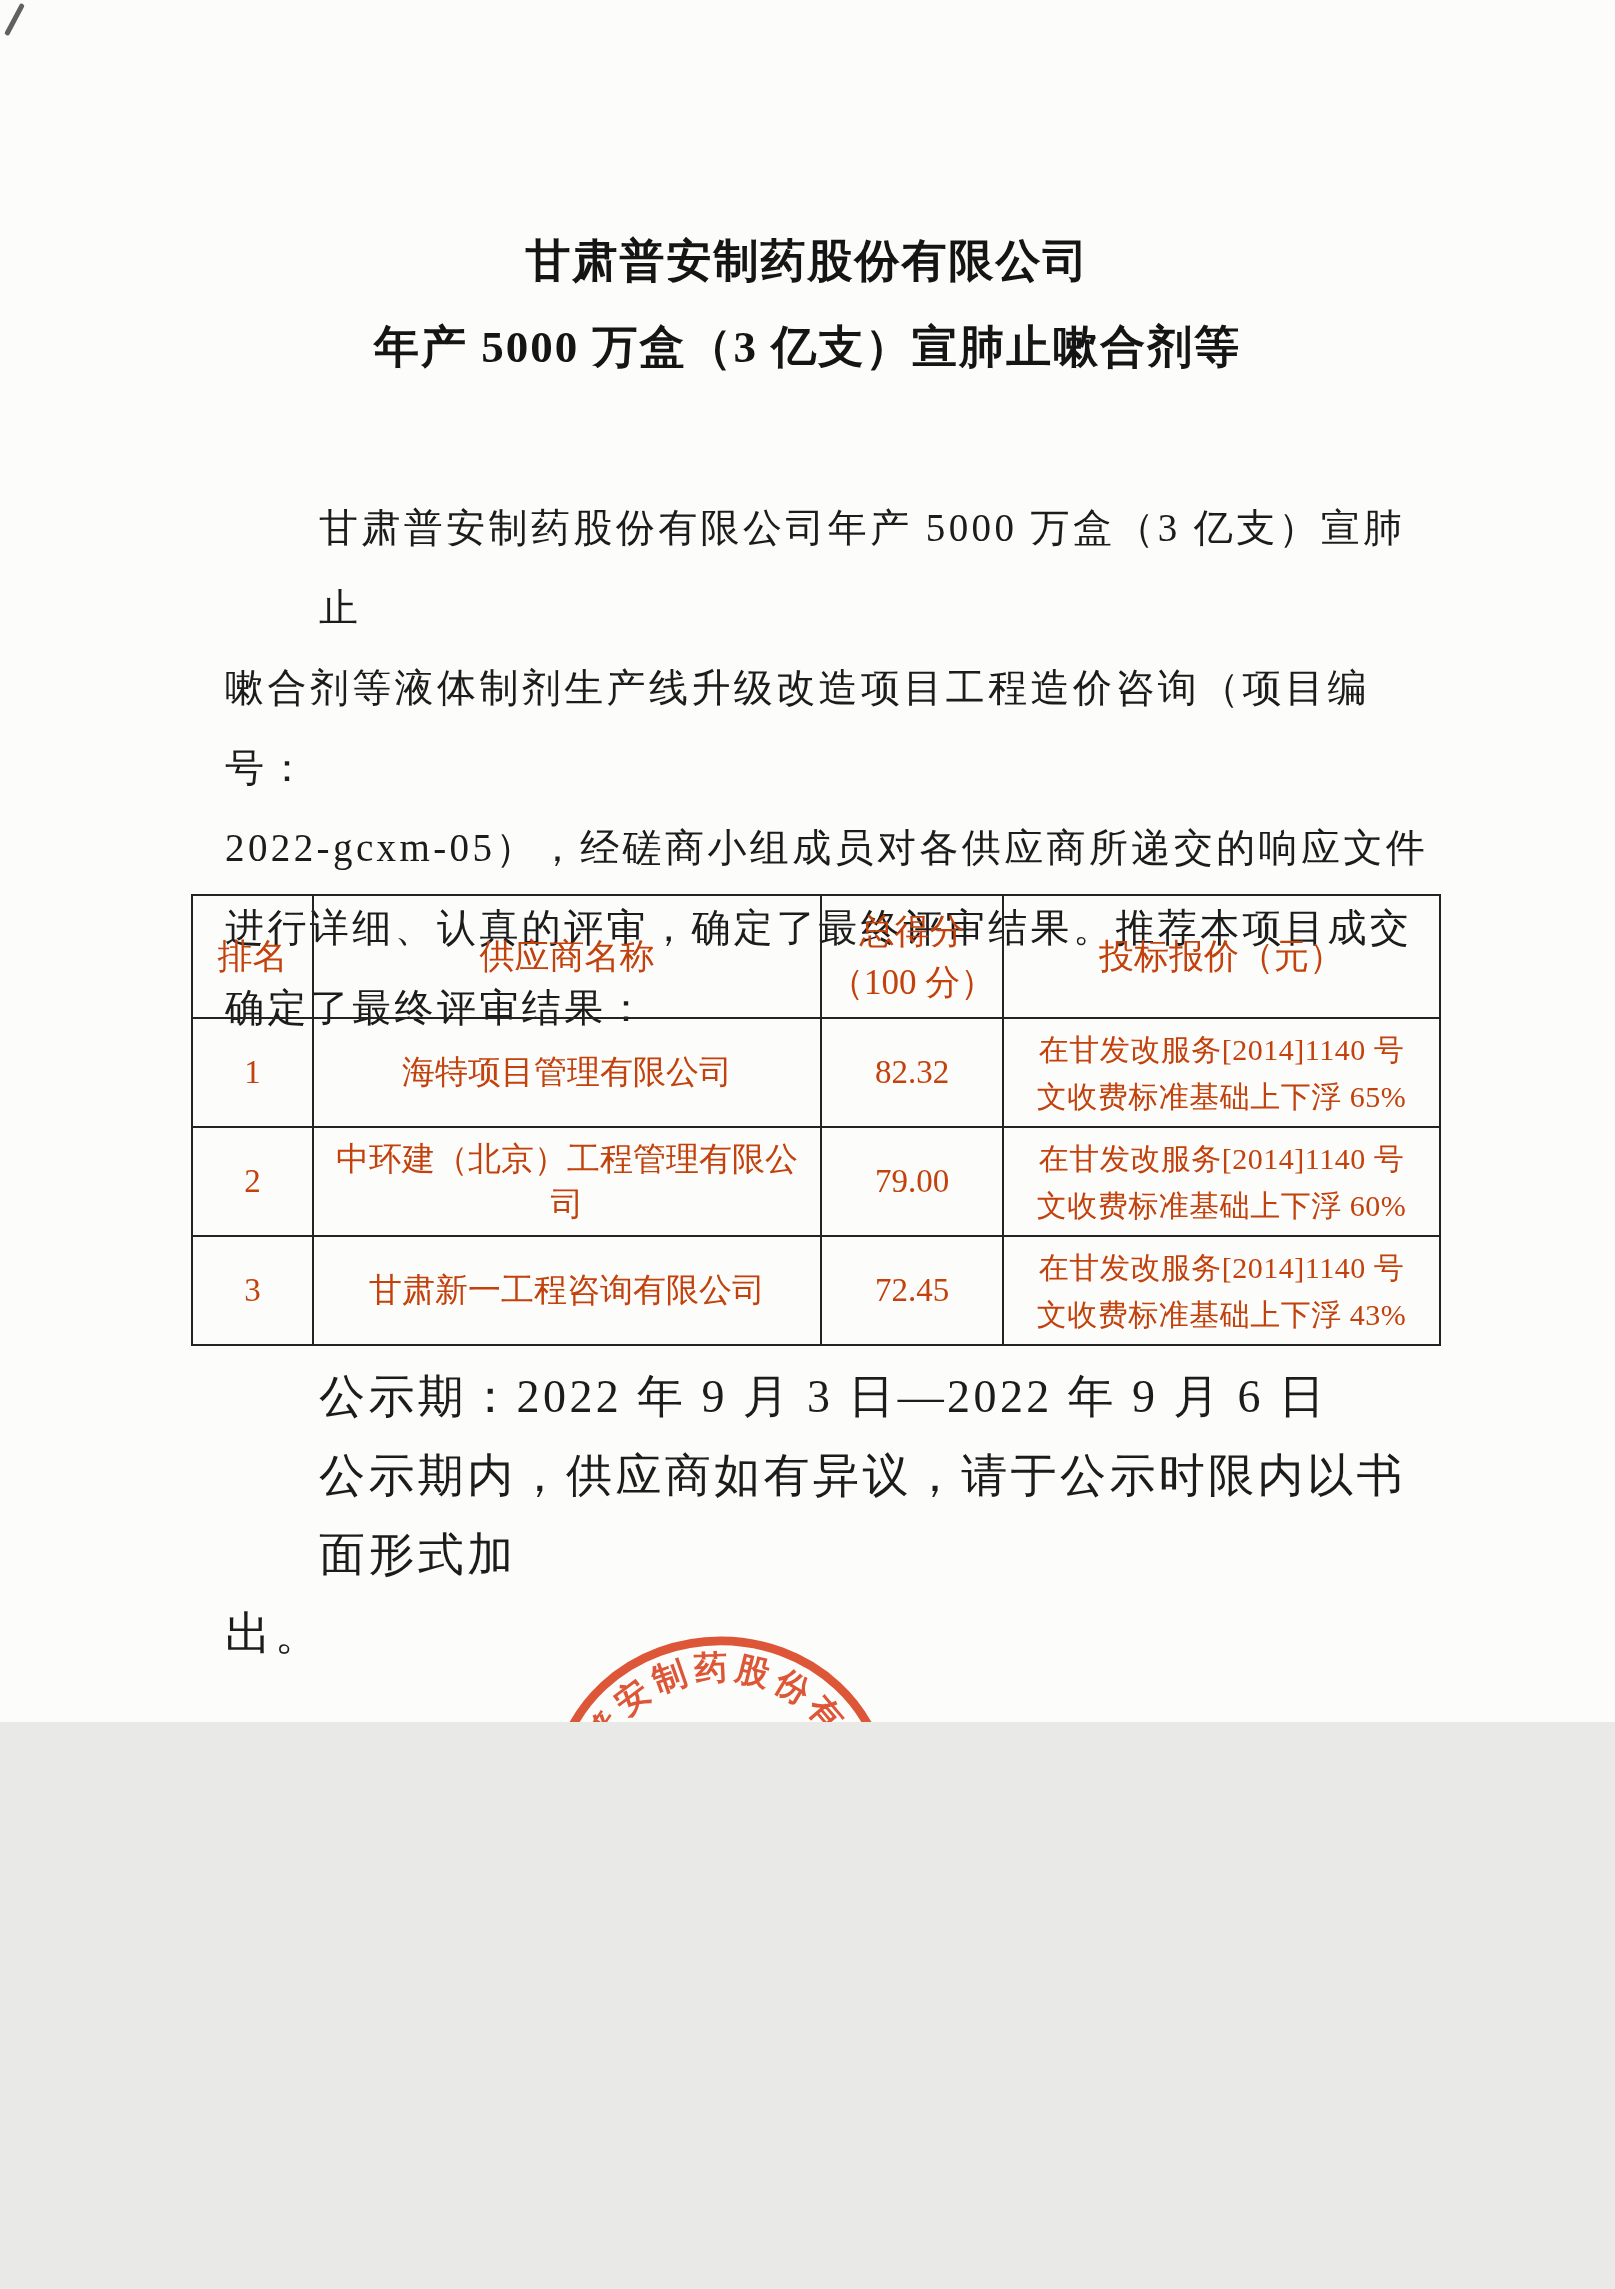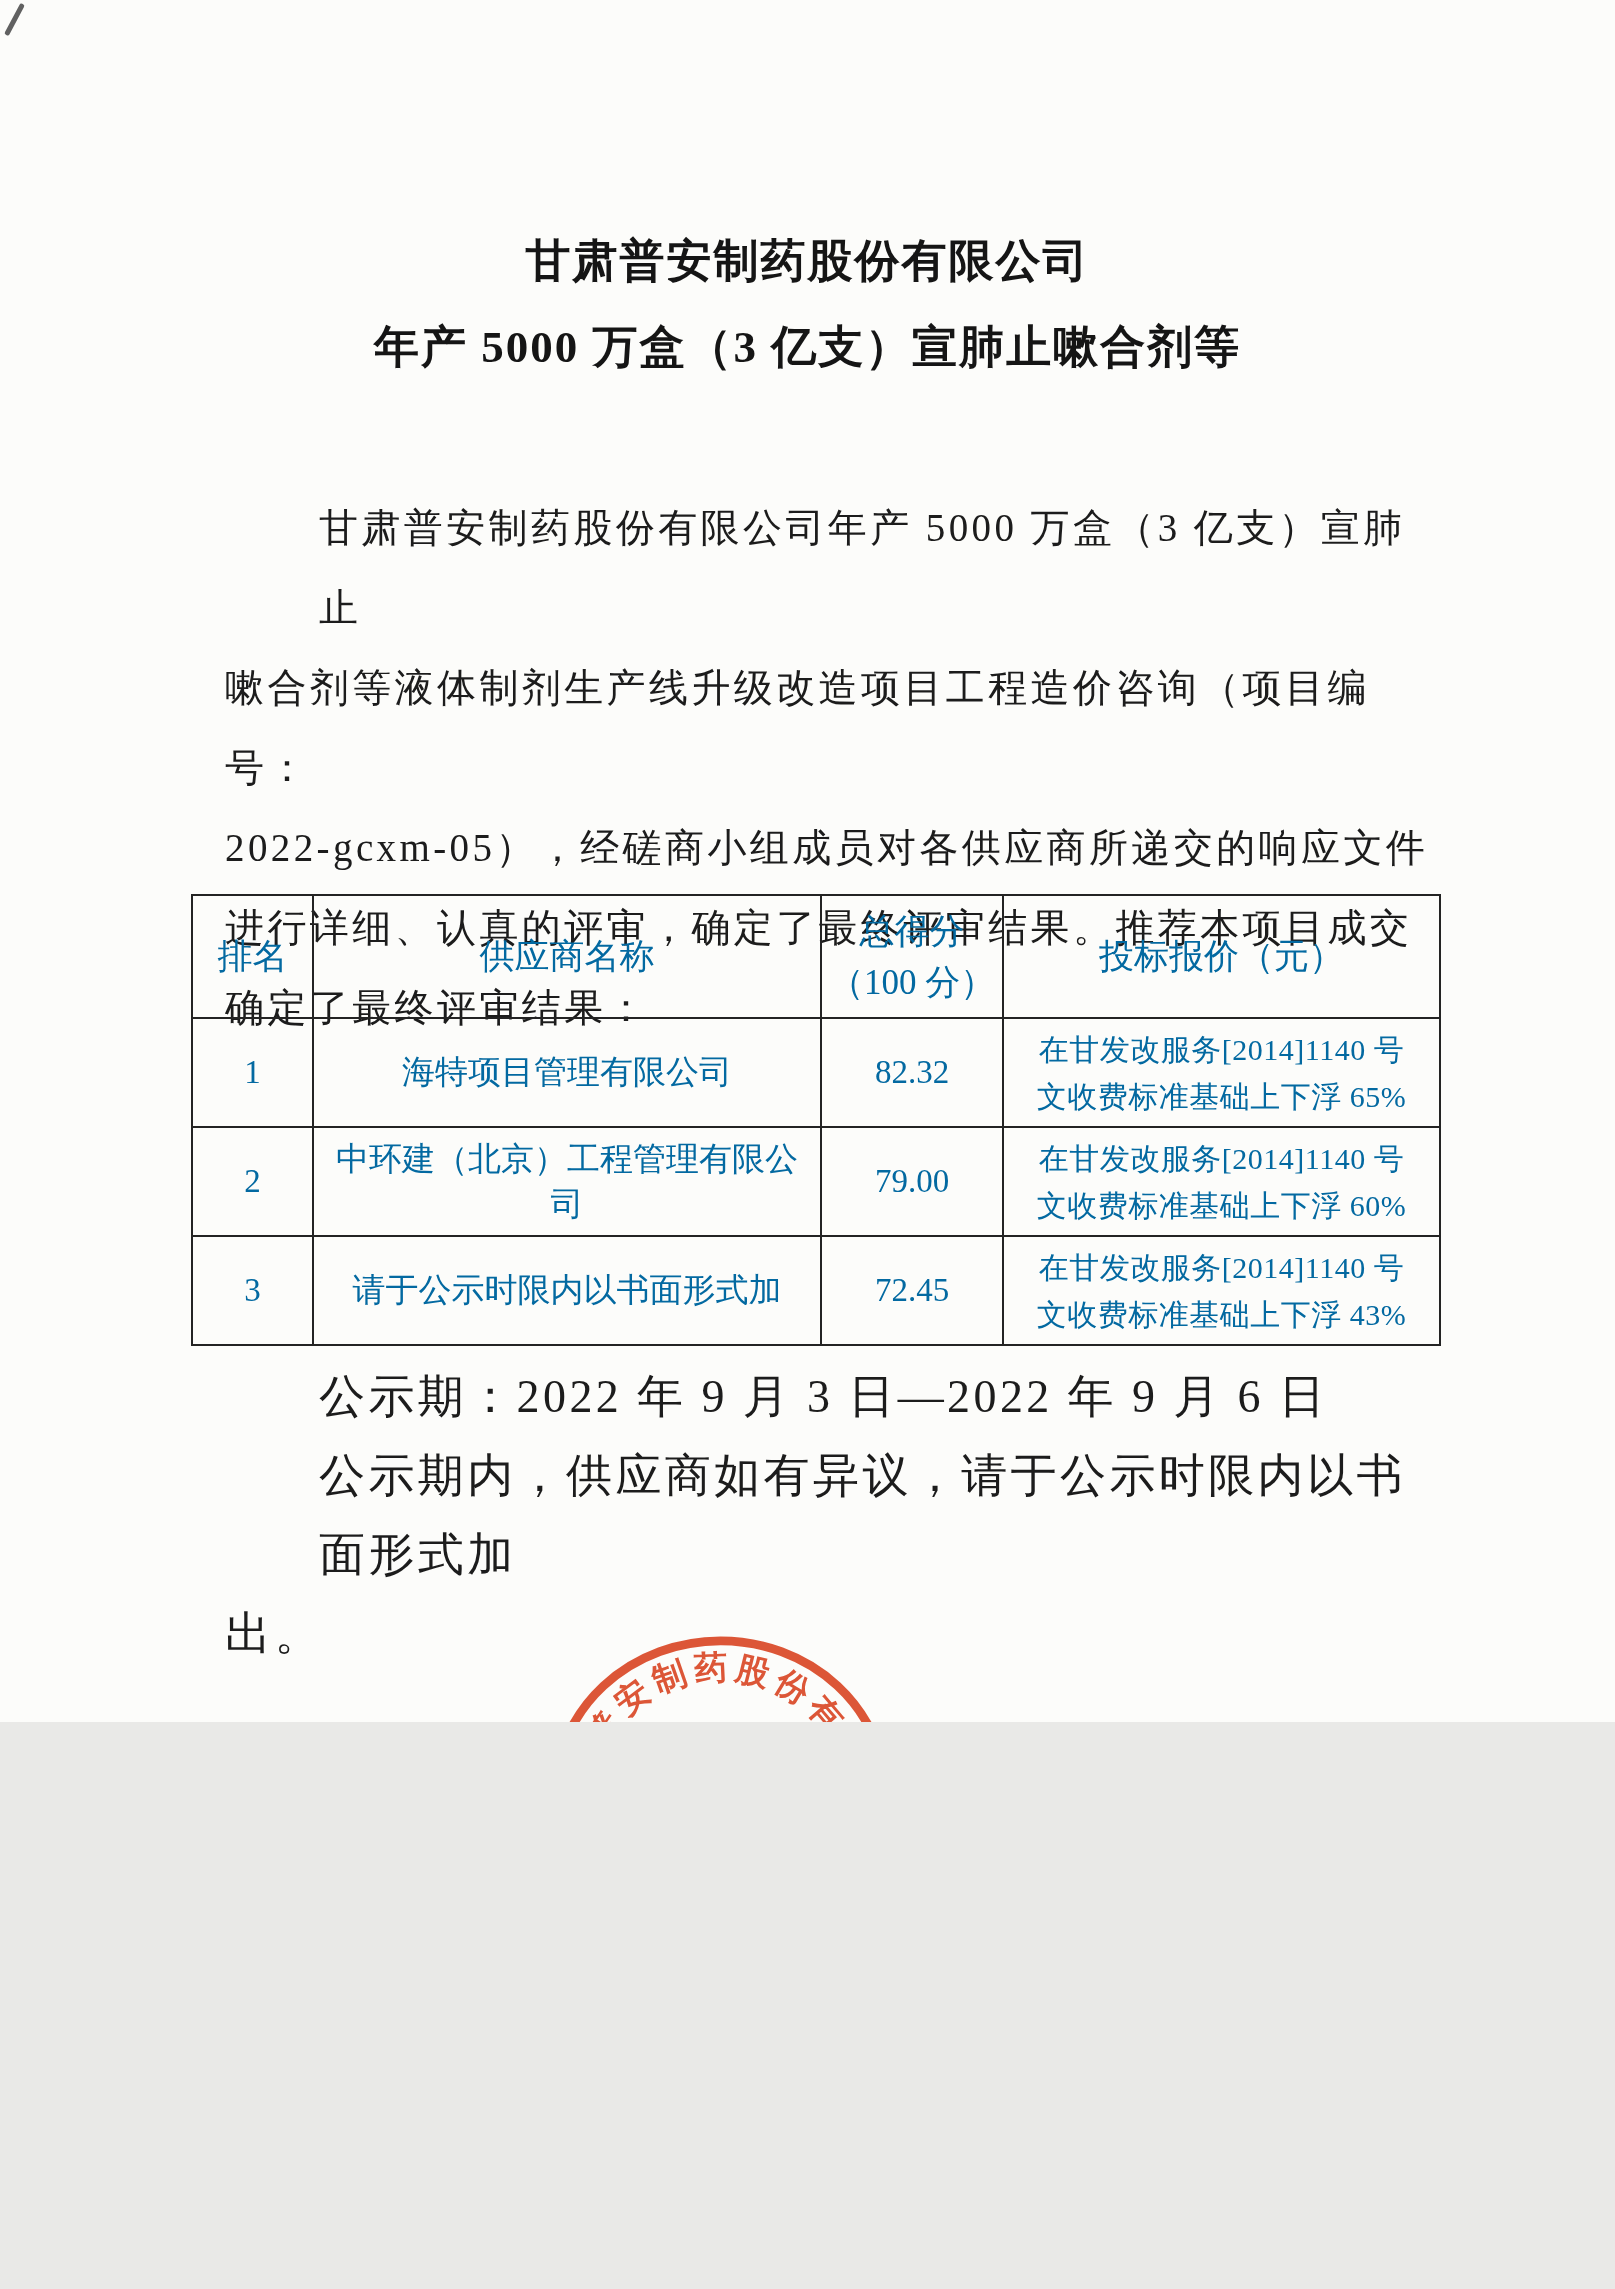--- a/index.html
+++ b/index.html
@@ -28,21 +28,21 @@
   .para{
     position:absolute;left:225px;width:1211px;top:488px;
     font-size:39px;line-height:80px;letter-spacing:3.4px;
     color:#1c1c1c;
   }
   .indent{padding-left:94px;}
   
   table.bid{
     position:absolute;left:191px;top:894px;
     width:1248px;border-collapse:collapse;
-    font-size:33px;color:#0369a1;
+    font-size:33px;color:#c2410c;
     table-layout:fixed;
   }
   table.bid th,table.bid td{
     border:2px solid #232323;
     text-align:center;vertical-align:middle;
     padding:0 5.9px;font-weight:normal;
   }
   table.bid{border:2.9px solid #1d1d1d;}
   tr.head th{height:121px;font-size:35px;line-height:51px;}
   tr.data td{height:107px;}
@@ -117,21 +117,21 @@
     </tr>
     <tr class="data">
       <td>2</td>
       <td>中环建（北京）工程管理有限公司</td>
       <td>79.00</td>
       <td class="price prewrap">在甘发改服务[2014]1140 号
 文收费标准基础上下浮 60%</td>
     </tr>
     <tr class="data">
       <td>3</td>
-      <td>请于公示时限内以书面形式加</td>
+      <td>甘肃新一工程咨询有限公司</td>
       <td>72.45</td>
       <td class="price prewrap">在甘发改服务[2014]1140 号
 文收费标准基础上下浮 43%</td>
     </tr>
   </tbody>
     </table>
 
   <div class="after">
     <div class="indent">公示期：2022 年 9 月 3 日—2022 年 9 月 6 日</div>
     <div class="indent">公示期内，供应商如有异议，请于公示时限内以书面形式加</div>

